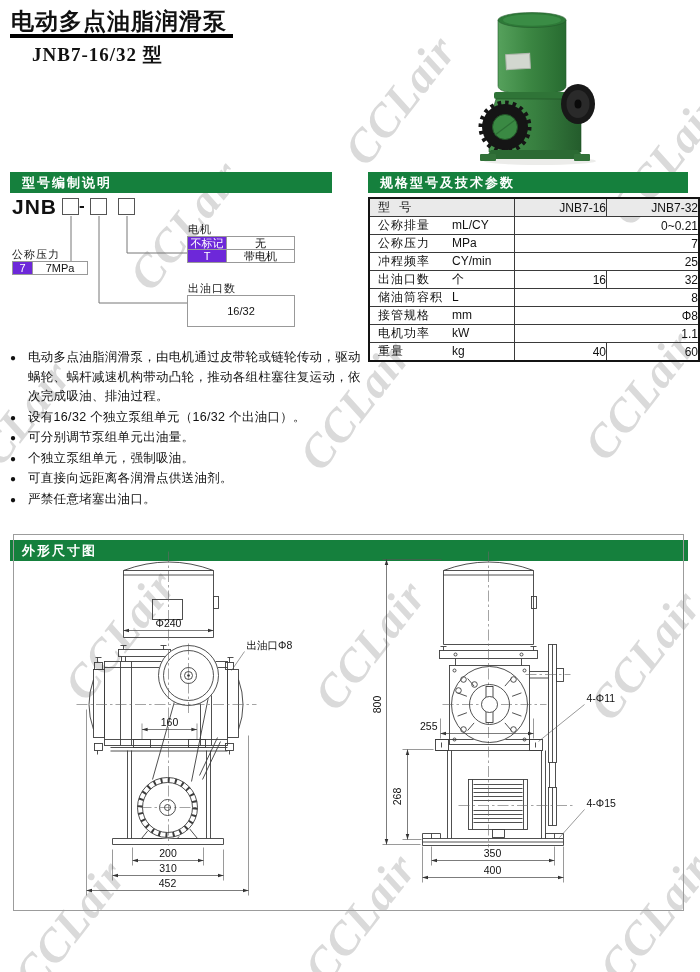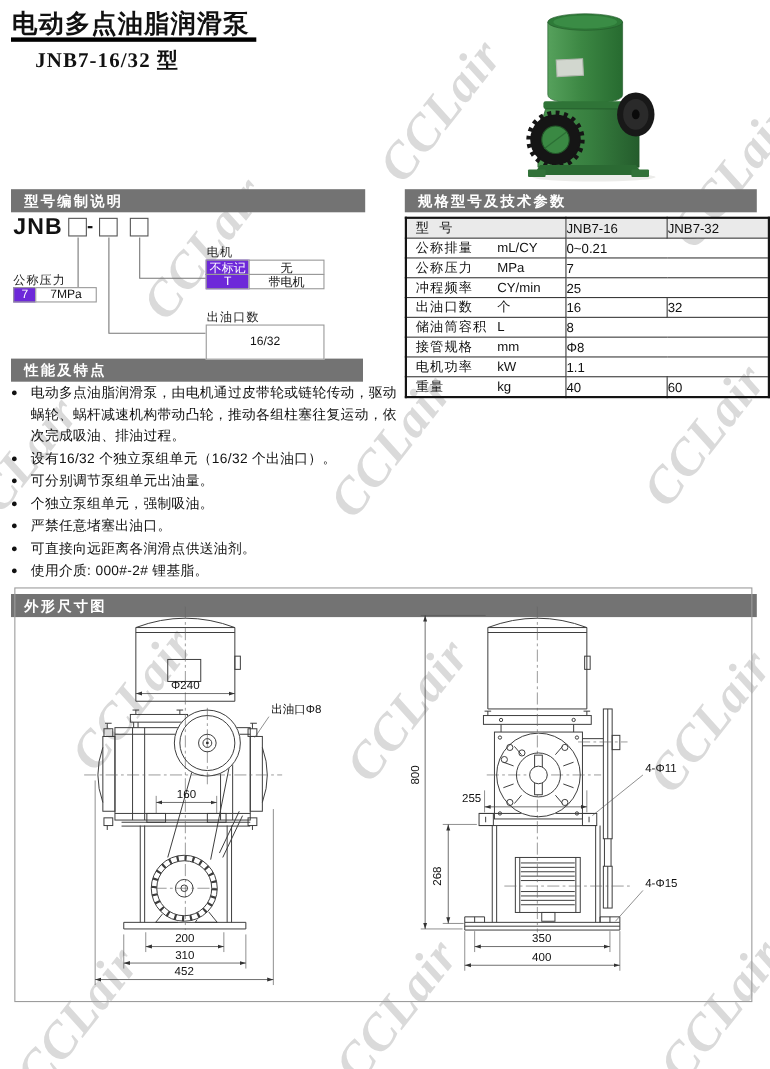--- a/index.html
+++ b/index.html
@@ -11,39 +11,39 @@
   .wm{position:absolute;transform:translate(-50%,-50%) rotate(-52deg);
       font-family:"Liberation Serif",serif;font-weight:bold;font-style:italic;
       font-size:46px;color:#dadada;white-space:nowrap;letter-spacing:1px}
   .content{position:absolute;inset:0;z-index:1}
   
   .title{left:11px;top:6px;font-size:23px;font-weight:bold;letter-spacing:1px}
   .rule{left:10px;top:34px;width:223px;height:4px;background:#000}
   .subtitle{left:32px;top:42px;font-size:19px;font-weight:bold;letter-spacing:1px;
             font-family:Liberation Serif, serif}
   
-  .bar{height:21px;background:#737373;color:#fff;font-size:13px;font-weight:bold;
+  .bar{height:21px;background:#15803d;color:#fff;font-size:13px;font-weight:bold;
        line-height:21px;padding-left:12px;letter-spacing:2px;box-sizing:border-box}
   #bar-model{left:10px;top:172px;width:322px}
   #bar-specs{left:368px;top:172px;width:320px}
   #bar-feat{left:10px;top:326px;width:320px}
   #bar-dims{left:10px;top:540px;width:678px}
   
   #model-diagram{left:10px;top:195px;width:345px;height:130px}
   #model-diagram .jnb{position:absolute;left:2px;top:0;font-size:21px;font-weight:bold;letter-spacing:1px}
   .mbox{position:absolute;width:15px;height:15px;border:1.5px solid #555;top:3px;background:#fff}
   #mb1{left:52px}#mb2{left:80px}#mb3{left:108px}
   .mdash{position:absolute;left:69px;top:1px;font-size:17px;font-weight:bold}
   .dlabel{position:absolute;font-size:11px;letter-spacing:1px;color:#222}
   .dcell{position:absolute;box-sizing:border-box;border:1px solid #999;font-size:11px;
          display:flex;align-items:center;justify-content:center;background:#fff}
   .dgray{background:#6d28d9;color:#fff}
   
   #spec-table{left:368px;top:197px;border-collapse:collapse;table-layout:fixed;width:320px}
-  #spec-table td{border:1px solid #3a3a3a;height:17px;font-size:12px;text-align:left;
+  #spec-table td{border:1px solid #3a3a3a;height:17px;font-size:12px;text-align:right;
                  padding:0;overflow:hidden}
   #spec-table{border:2px solid #141414}
   #spec-table tr.hd td{background:#eaeaea;height:15px}
   #spec-table td.c1{text-align:left}
   #spec-table .lab{display:inline-block;width:74px;padding-left:8px;letter-spacing:1px}
   #spec-table .hlab{padding-left:8px;letter-spacing:3px}
   
   #feature-list{left:10px;top:348px;width:352px;margin:0;padding:0;list-style:none}
   #feature-list li{position:relative;font-size:12.5px;line-height:19.5px;padding-left:18px;
                    margin-bottom:1px;letter-spacing:0.3px}
@@ -111,21 +111,20 @@
       <circle cx="27" cy="123" r="12.5" fill="#3a8943" stroke="#215427"></circle>
       <path d="M17,131 L37,116" stroke="#2c6f35" stroke-width="1.2"></path>
       <path d="M13,146 L100,146 L107,155 L7,155 Z" fill="#2b6a33"></path>
       <rect x="2" y="150" width="16" height="7" rx="1" fill="#327239"></rect>
       <rect x="96" y="150" width="16" height="7" rx="1" fill="#327239"></rect>
     </g>
   </svg>
 
   <div class="abs bar" id="bar-model">型号编制说明</div>
   <div class="abs bar" id="bar-specs">规格型号及技术参数</div>
-  <div class="abs bar" id="bar-feat">性能及特点</div>
   <div class="abs bar" id="bar-dims">外形尺寸图</div>
 
   <div class="abs" id="model-diagram">
     <svg class="abs" style="left:0;top:0" width="345" height="130" viewBox="0 0 345 130">
       <path d="M61,21 V70 M89,21 V108 H177 M117,21 V58 H177" fill="none" stroke="#777" stroke-width="1"></path>
     </svg>
     <span class="jnb">JNB</span>
     <span class="mbox" id="mb1"></span>
     <span class="mdash">-</span>
     <span class="mbox" id="mb2"></span>
@@ -187,23 +186,22 @@
       <td>60</td>
     </tr>
   </tbody>
     </table>
 
   <ul class="abs" id="feature-list">
     <li>电动多点油脂润滑泵，由电机通过皮带轮或链轮传动，驱动蜗轮、蜗杆减速机构带动凸轮，推动各组柱塞往复运动，依次完成吸油、排油过程。</li>
     <li>设有16/32 个独立泵组单元（16/32 个出油口）。</li>
     <li>可分别调节泵组单元出油量。</li>
     <li>个独立泵组单元，强制吸油。</li>
+    <li>可直接向远距离各润滑点供送油剂。</li>
     <li>严禁任意堵塞出油口。</li>
-    <li>可直接向远距离各润滑点供送油剂。</li>
-    <li>使用介质: 000#-2# 锂基脂。</li>
   </ul>
 
   <div class="abs" id="draw-box">
     <svg width="668" height="374" viewBox="13.5 567.5 668 374">
       <defs>
         <marker id="arw" viewBox="0 0 10 10" refX="10" refY="5" markerWidth="8" markerHeight="8" orient="auto-start-reverse">
           <path d="M0,1.8 L10,5 L0,8.2 Z" fill="#333"></path>
         </marker>
       </defs>
 

